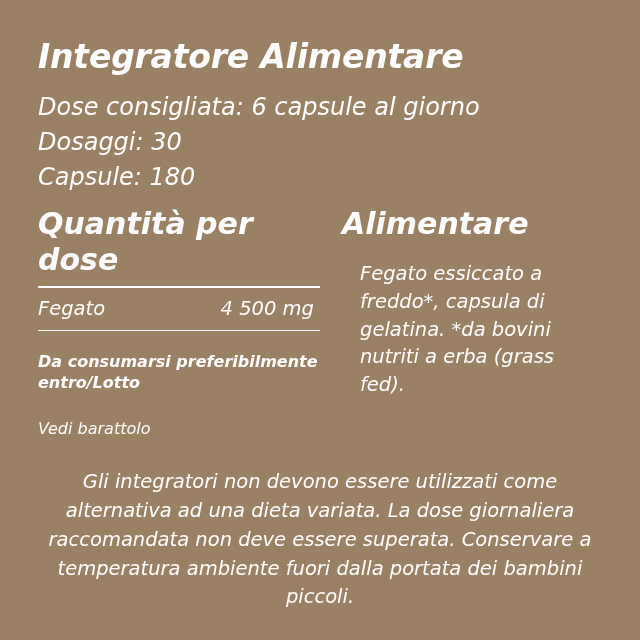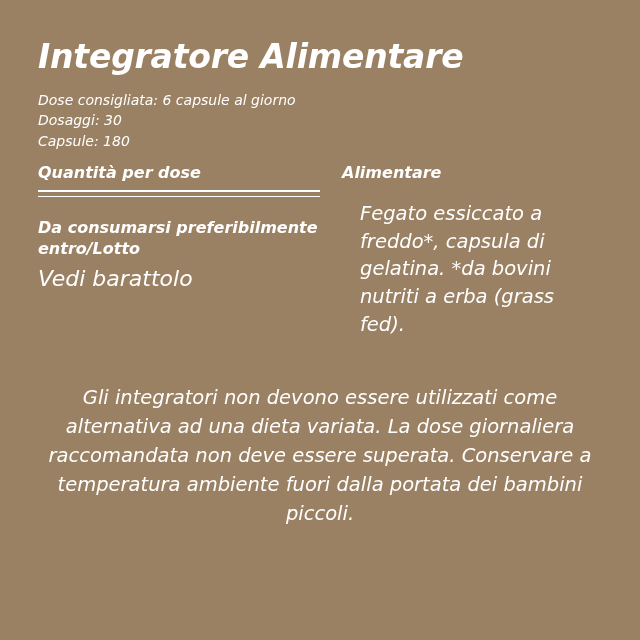--- a/index.html
+++ b/index.html
@@ -24,42 +24,42 @@
     font-style: italic;
   }
   .title {
     font-size: 33px;
     font-weight: bold;
     letter-spacing: -0.2px;
     line-height: 1.15;
     margin: 4px 0 14px 0;
   }
   .meta-line {
-    font-size: 14px;
+    font-size: 24px;
     line-height: 1.45;
     font-weight: normal;
   }
   .columns {
     display: flex;
     flex-direction: row;
     margin-top: 12px;
   }
   .col-left {
     width: 300px;
     flex: 0 0 300px;
     padding-right: 18px;
     box-sizing: border-box;
   }
   .col-right {
     flex: 1 1 auto;
     padding-left: 4px;
     box-sizing: border-box;
   }
   .section-head {
-    font-size: 16px;
+    font-size: 30px;
     font-weight: bold;
     line-height: 1.2;
     margin: 0 0 8px 0;
   }
   .rule {
     border: none;
     border-top: 2px solid #ffffff;
     margin: 6px 0 4px 0;
   }
   .rule.thin {
@@ -82,23 +82,23 @@
   }
   .subhead-block {
     margin-top: 20px;
   }
   .subhead {
     font-size: 16px;
     font-weight: bold;
     line-height: 1.32;
   }
   .subhead-value {
-    font-size: 22px;
+    font-size: 16px;
     line-height: 1.4;
-    margin-top: 5px;
+    margin-top: 24px;
   }
   .ingredients-text {
     font-size: 19.5px;
     line-height: 1.42;
     margin: 18px;
   }
   .footer {
     font-size: 19.5px;
     line-height: 1.48;
     margin-top: 28px;
@@ -117,20 +117,24 @@
 
   <div class="meta-line">Dose consigliata: 6 capsule al giorno</div>
   <div class="meta-line">Dosaggi: 30</div>
   <div class="meta-line">Capsule: 180</div>
 
   <div class="columns">
 
     <div class="col-left">
       <div class="section-head">Quantità per dose</div>
       <hr class="rule">
+      <div class="amount-row">
+        <span class="amount-name">Fegato</span>
+        <span class="amount-value">4 500 mg</span>
+      </div>
       <hr class="rule thin">
 
       <div class="subhead-block">
         <div class="subhead">Da consumarsi preferibilmente entro/Lotto</div>
         <div class="subhead-value">Vedi barattolo</div>
       </div>
     </div>
 
     <div class="col-right">
       <div class="section-head">Alimentare</div>

